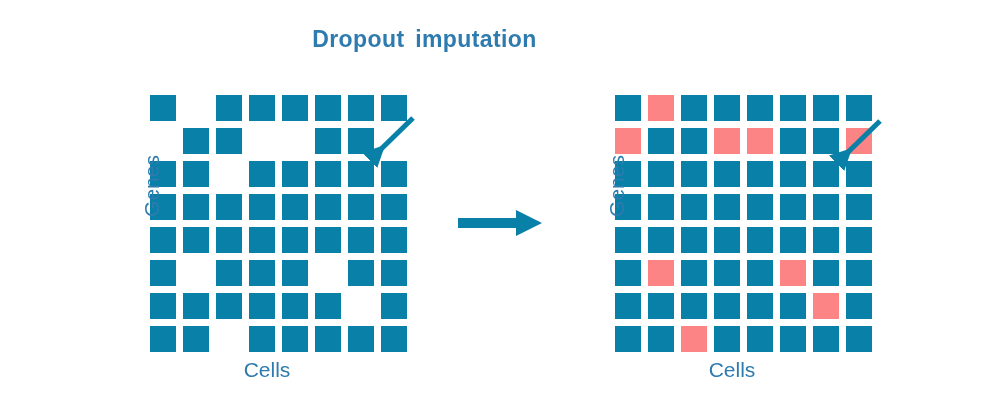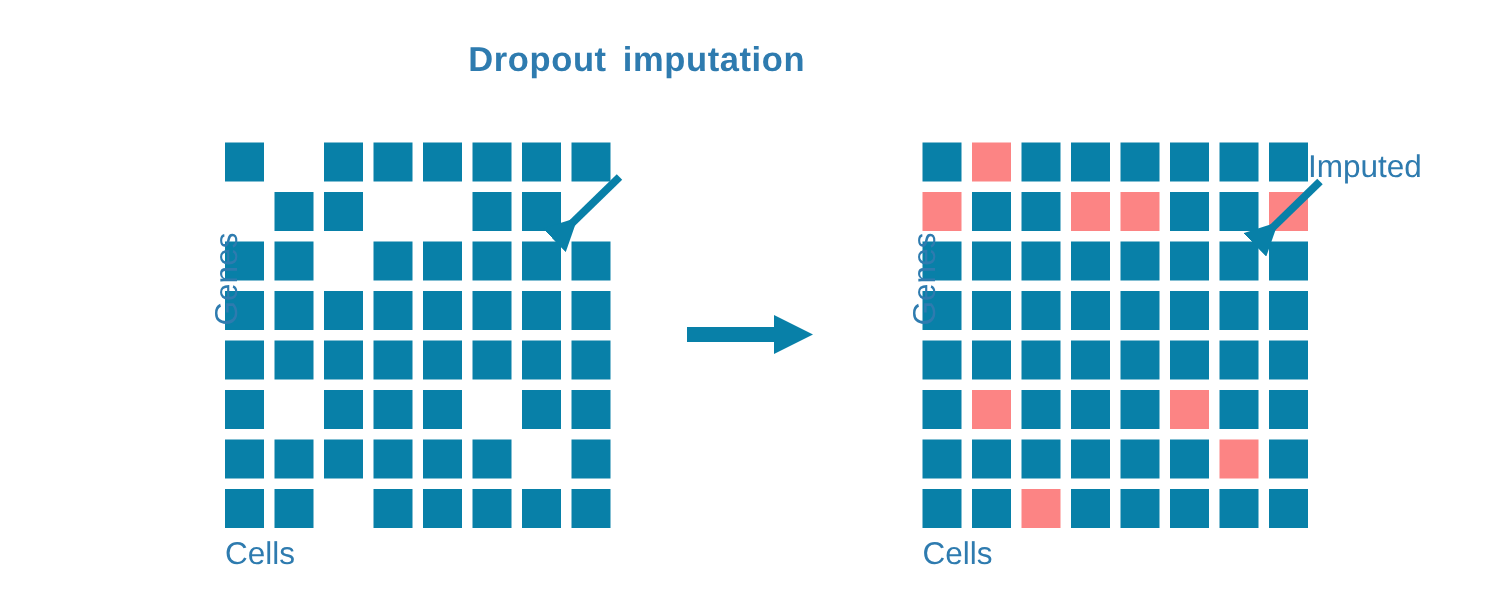--- a/index.html
+++ b/index.html
@@ -70,20 +70,21 @@
     font-size: 21px;
     color: #2E7BAF;
     transform: rotate(-90deg);
     transform-origin: 55px 18px;
   }
   .axis-x {
     position: absolute;
     left: 55px;
     top: 358px;
     width: 234px;
+    text-align: center;
     font-size: 21px;
     color: #2E7BAF;
   }
 
   
   .callout {
     position: absolute;
     font-size: 21px;
     color: #2E7BAF;
     white-space: nowrap;
@@ -264,21 +265,20 @@
       <div class="cell filled"></div>
       <div class="cell filled"></div>
       <div class="cell filled"></div>
       <div class="cell filled"></div>
     </div>
 
   <div class="axis-y">Genes</div>
 
   <div class="axis-x">Cells</div>
 
-  <div class="callout" id="callout-imputed">Imputed</div>
 
   <svg class="callout-arrow" id="arrow-imputed" width="60" height="58" viewBox="0 0 60 58">
     <defs>
       <marker id="head-dl-2" markerWidth="4.2" markerHeight="4.2" refX="2.2" refY="2.1" orient="auto">
         <path d="M4.2,0 L4.2,4.2 L0,2.1 Z" fill="#0880A8"></path>
       </marker>
     </defs>
     <line x1="50" y1="6" x2="14" y2="41" stroke="#0880A8" stroke-width="5.2" marker-end="url(#head-dl-2)"></line>
   </svg>
 </div>

